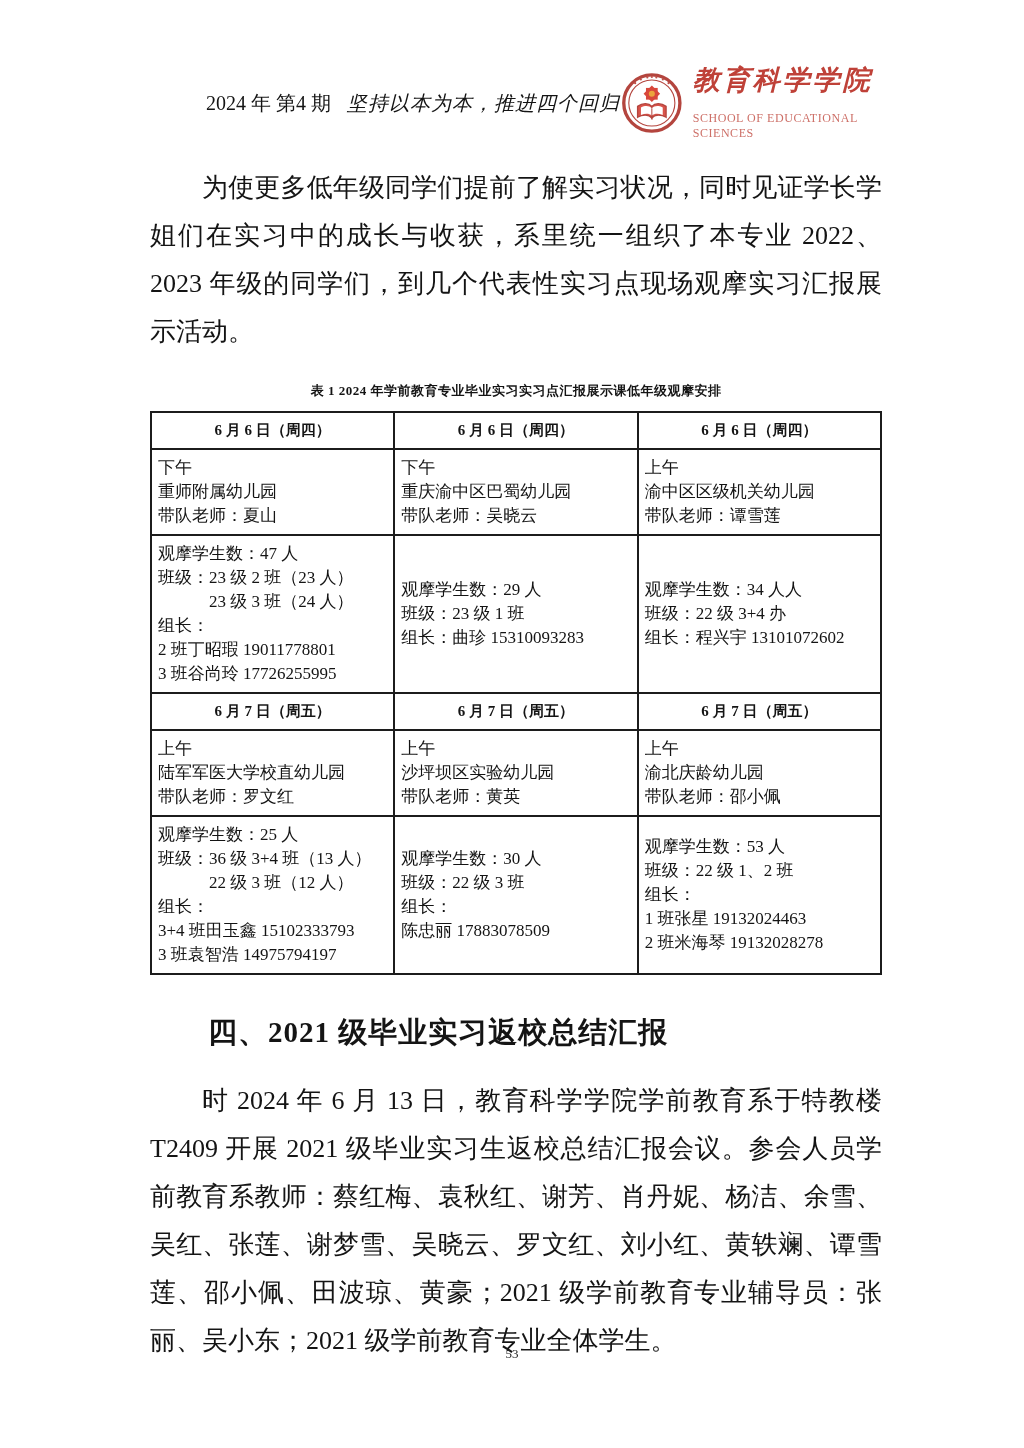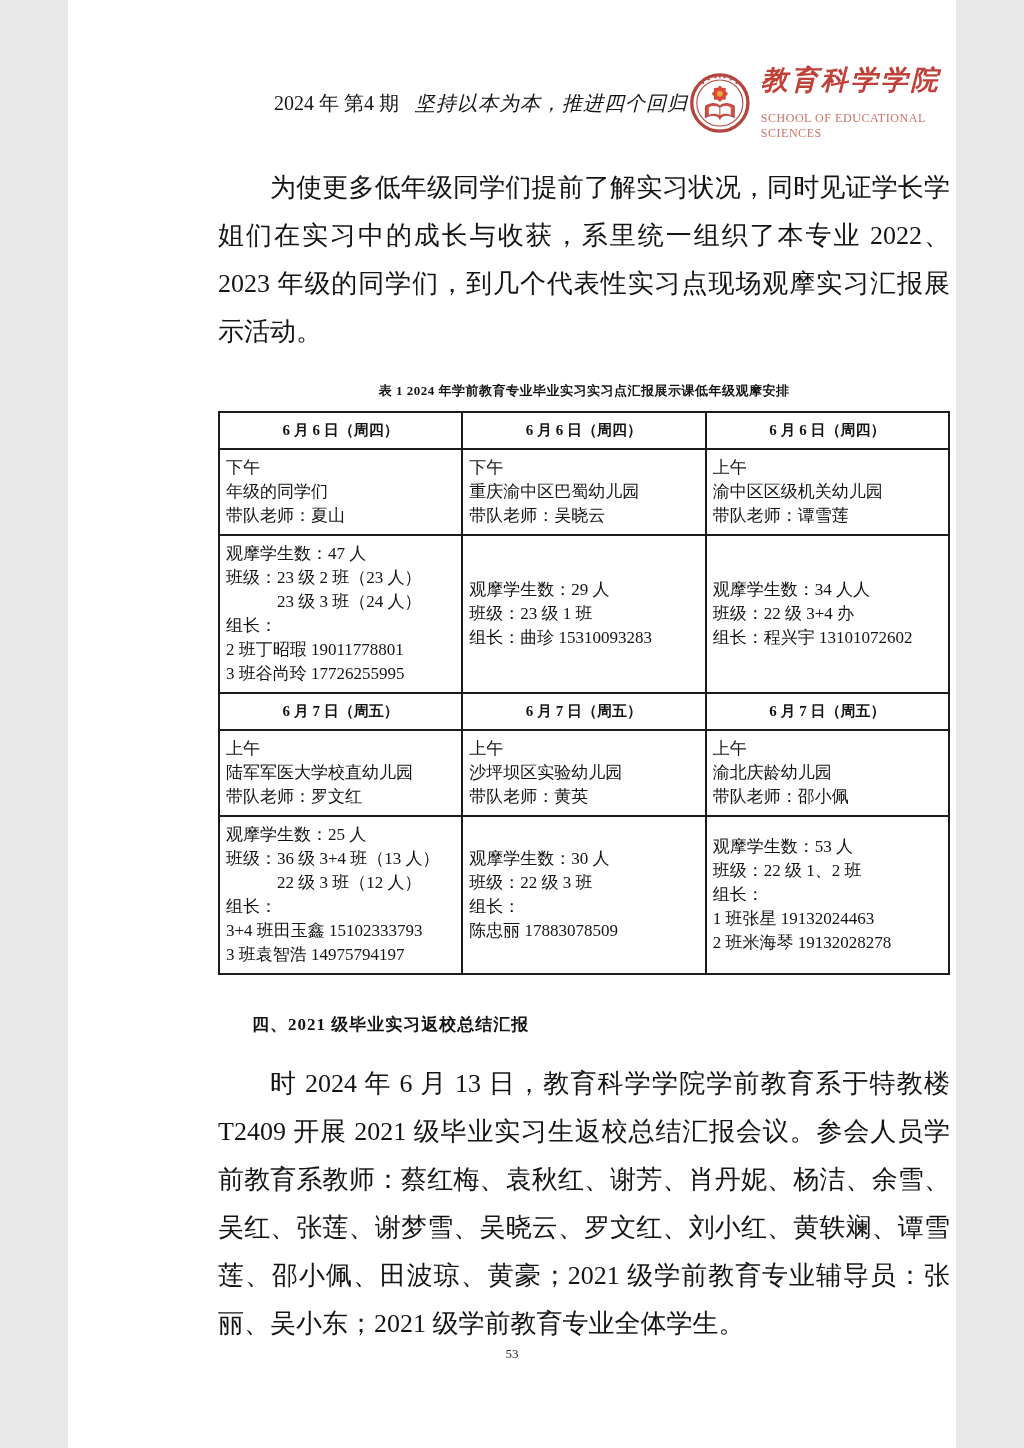--- a/index.html
+++ b/index.html
@@ -1,17 +1,17 @@
 <!DOCTYPE html>
 <html><head>
 <meta charset="utf-8">
 <style>
   html,body { margin:0; padding:0; background:#e8e8e8; }
   .page {
-    width:888px; height:1448px; position:relative; margin:0 auto;
+    width:1024px; height:1448px; position:relative; margin:0 auto;
     background:#ffffff; color:#141414; overflow:hidden;
     font-family:"Liberation Serif","DejaVu Serif",serif;
   }
   .content { position:absolute; left:150px; top:0; width:732px; }
 
   
   .masthead { margin-top:64px; height:78px; display:flex; align-items:center; justify-content:space-between; }
   .issue-block { padding-left:56px; display:flex; align-items:baseline; gap:16px; white-space:nowrap; font-size:20px; }
   .slogan { font-style:italic; letter-spacing:1px; }
   .logo { display:flex; align-items:center; gap:9px; margin-right:-8px; }
@@ -28,21 +28,21 @@
   .table-caption { margin-top:12px; font-size:13px; font-weight:bold; text-align:center; letter-spacing:0.5px; }
   table.schedule { margin-top:11px; width:100%; border-collapse:collapse; table-layout:fixed; }
   table.schedule th, table.schedule td { border:2px solid #1c1c1c; }
   table.schedule th { height:33px; font-size:15px; font-weight:bold; text-align:center; }
   table.schedule td { font-size:17px; line-height:24px; padding:6px 6px; }
   td.info-cell { vertical-align:top; height:70px; }
   td.detail-cell { vertical-align:middle; height:142px; }
   .cell-line { white-space:pre-wrap; }
 
   
-  .section-heading { margin-top:38px; font-size:17px; font-weight:bold; text-indent:2em; letter-spacing:1px; }
+  .section-heading { margin-top:38px; font-size:29px; font-weight:bold; text-indent:2em; letter-spacing:1px; }
 
   .page-number { position:absolute; top:1346px; left:0; width:100%; text-align:center; font-size:13px; color:#222; }
 </style>
 </head>
 <body>
 
 <div class="page">
   <div class="content">
 
     <div class="masthead">
@@ -89,21 +89,21 @@
     <table class="schedule">
       <tbody>
         <tr>
           <th>6 月 6 日（周四）</th>
           <th>6 月 6 日（周四）</th>
           <th>6 月 6 日（周四）</th>
         </tr>
         <tr>
           <td class="info-cell">
               <div class="cell-line">下午</div>
-              <div class="cell-line">年级的同学们</div>
+              <div class="cell-line">重师附属幼儿园</div>
               <div class="cell-line">带队老师：夏山</div>
             </td>
           <td class="info-cell">
               <div class="cell-line">下午</div>
               <div class="cell-line">重庆渝中区巴蜀幼儿园</div>
               <div class="cell-line">带队老师：吴晓云</div>
             </td>
           <td class="info-cell">
               <div class="cell-line">上午</div>
               <div class="cell-line">渝中区区级机关幼儿园</div>

